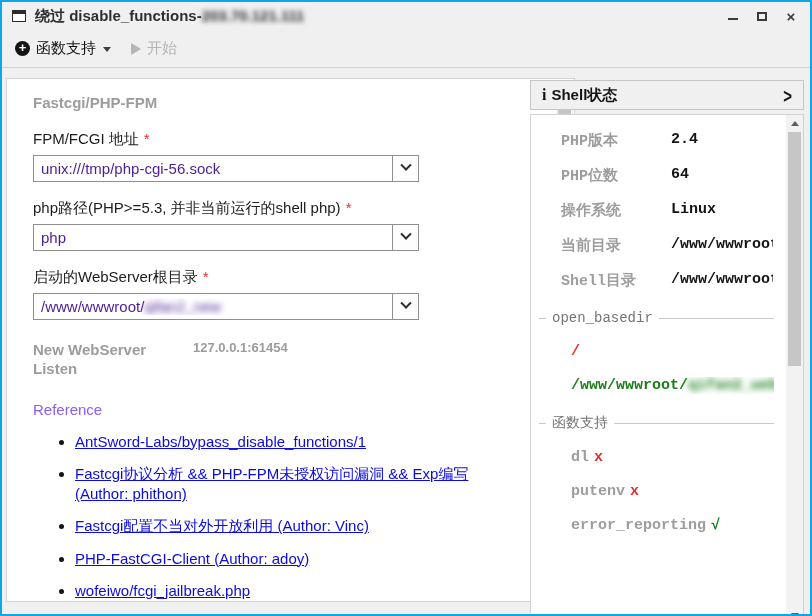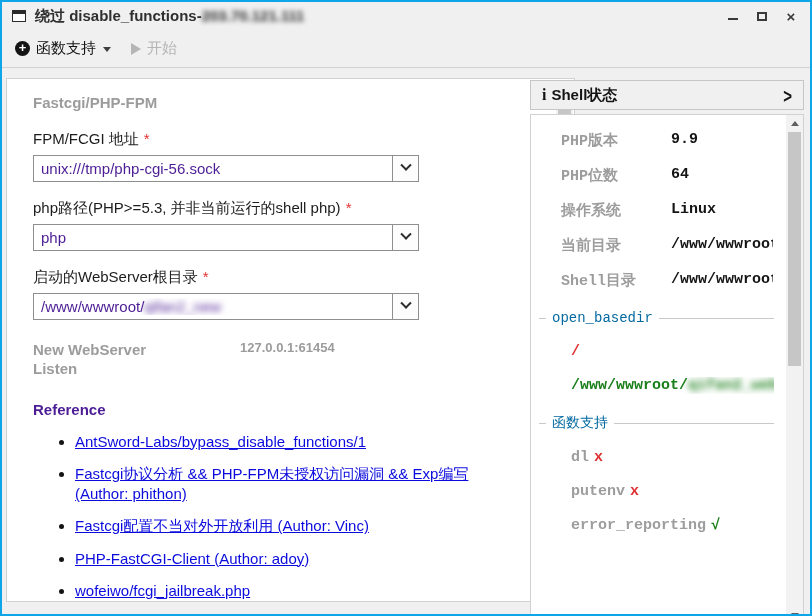--- a/index.html
+++ b/index.html
@@ -43,25 +43,25 @@
 
   .flabel { font-size:15px; color:#1c1c1c; margin:17px 0 6px; }
   .req { color:#e03131; margin-left:5px; font-size:15px; }
 
   .combo { display:flex; width:386px; height:27px; border:1px solid #8f8f8f; background:#fff; align-items:center; }
   .combo .txt { flex:1; padding:0 7px; font-size:15px; color:#4c1d95; white-space:nowrap; overflow:hidden; }
   .combo .btn { width:26px; align-self:stretch; border-left:1px solid #8f8f8f; background:#fdfdfd;
     display:flex; align-items:center; justify-content:center; cursor:pointer; }
   .chev-down { width:8px; height:8px; border-right:2px solid #2e2e2e; border-bottom:2px solid #2e2e2e; transform:rotate(45deg) translate(-2px,-2px); }
 
-  .listen-row { display:flex; margin-top:20px;gap:47px; }
+  .listen-row { display:flex; margin-top:20px; }
   .listen-label { width:160px; font-size:15px; font-weight:bold; color:#9c9c9c; line-height:1.3; }
   .listen-value { font-size:13px; font-weight:bold; color:#9c9c9c; }
 
-  .ref-title { font-size:15px; color:#4c1d95; margin-top:22px;font-weight:bold; }
+  .ref-title { font-size:15px; color:#8b5cf6; margin-top:22px; }
   ul.refs { margin:14px 0 0; padding-left:42px; max-width:452px; }
   ul.refs li { margin-bottom:12px; font-size:15px; color:#141414; line-height:1.35; }
   ul.refs a { color:#0b0bdd; text-decoration:underline; cursor:pointer; }
 
   
   .sb-v { position:absolute; top:1px; bottom:1px; right:1px; width:17px; background:#f2f2f2; }
   .sb-arrow { position:absolute; left:0; width:17px; height:16px; display:flex; align-items:center; justify-content:center; cursor:pointer; }
   .sb-arrow.up { top:0; } .sb-arrow.down { bottom:0; }
   .tri-up { width:0;height:0;border-left:4px solid transparent;border-right:4px solid transparent;border-bottom:5px solid #5f5f5f; }
   .tri-down { width:0;height:0;border-left:4px solid transparent;border-right:4px solid transparent;border-top:5px solid #5f5f5f; }
@@ -77,21 +77,21 @@
   .sh-chev { margin-left:auto; font-size:15px; font-weight:bold; color:#141414; transform:scaleY(1.3); cursor:pointer; }
 
   .status-content { position:absolute; left:528px; top:112px; width:274px; height:527px; background:#fff; border:1px solid #d2d2d2;font-family:Liberation Mono, monospace; }
   .status-inner { position:absolute; top:16px; left:0; right:17px; bottom:17px; overflow:hidden; }
 
   .srow { display:flex; margin:0 0 16px 30px; }
   .srow .lbl { width:110px; flex:0 0 auto; font-size:15px; font-weight:bold; color:#9d9d9d; }
   .srow .val { font-size:15px; font-weight:bold; color:#141414; white-space:nowrap; overflow:hidden; width:102px; }
 
   .fset { margin:20px 12px 0 8px; }
-  .legend { display:flex; align-items:center; font-size:14px; color:#0369a1; }
+  .legend { display:flex; align-items:center; font-size:14px; color:#737373; }
   .legend::before { content:''; width:7px; height:1px; background:#c9c9c9; margin-right:6px; flex:0 0 auto; }
   .legend::after { content:''; flex:1; height:1px; background:#c9c9c9; margin-left:6px; }
   .fset .entry { margin:17px 0 0 32px; font-size:15px; font-weight:bold; white-space:nowrap; overflow:hidden; }
   .red { color:#e03131; } .green { color:#1a7f1a; }
   .fn-name { color:#9d9d9d; } .fn-mark { margin-left:5px; }
 
   .hscroll { position:absolute; left:0; right:17px; bottom:0; height:17px; background:#f2f2f2; }
   .hs-arrow { position:absolute; top:0; width:16px; height:17px; display:flex; align-items:center; justify-content:center; cursor:pointer; }
   .hs-arrow.left { left:0; } .hs-arrow.right { right:0; }
   .sb-thumb-h { position:absolute; top:2px; bottom:2px; left:18px; width:58%; background:#c6c6c6; cursor:pointer; }
@@ -187,21 +187,21 @@
     <span class="sh-i">i</span>
     <span class="sh-title">Shell状态</span>
     <span class="sh-chev">&gt;</span>
   </div>
 
   <div class="status-content">
     <div class="status-inner">
 
       <div class="srow">
         <div class="lbl">PHP版本</div>
-        <div class="val">9.9</div>
+        <div class="val">2.4</div>
       </div>
       <div class="srow">
         <div class="lbl">PHP位数</div>
         <div class="val">64</div>
       </div>
       <div class="srow">
         <div class="lbl">操作系统</div>
         <div class="val">Linux</div>
       </div>
       <div class="srow">

